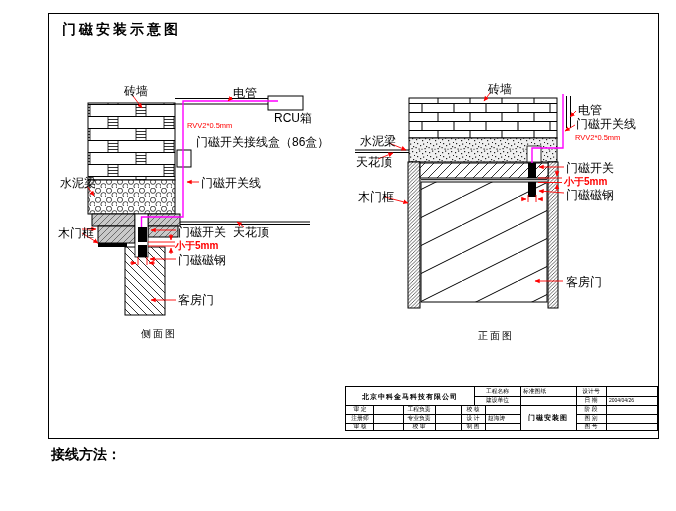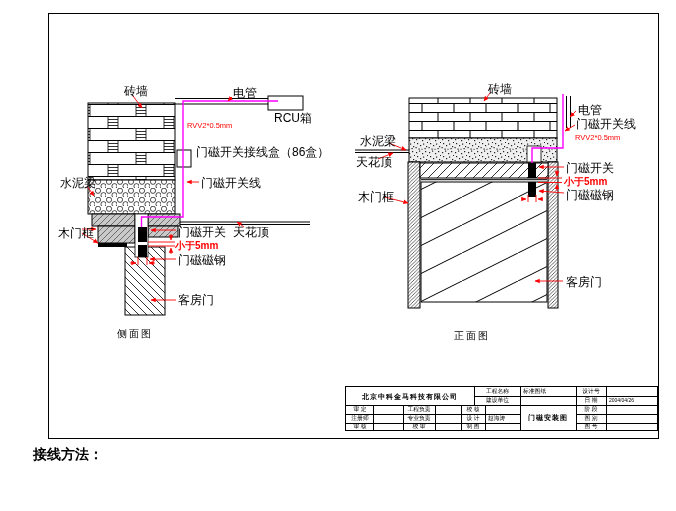--- a/index.html
+++ b/index.html
@@ -4,32 +4,32 @@
 <style>
   html,body{margin:0;padding:0;background:#fff}
   .page{position:relative;width:676px;height:511px;background:#fff;overflow:hidden;
         font-family:"Liberation Sans",sans-serif;color:#000}
   .abs{position:absolute}
   .sheet{position:absolute;left:48px;top:13px;width:609px;height:424px;border:1px solid #000}
   .dtitle{position:absolute;left:62px;top:21px;font-size:14px;font-weight:bold;letter-spacing:3px}
   .lbl{position:absolute;font-size:12px;line-height:1.15;white-space:nowrap}
   .red{color:#f00;font-size:7.5px}
   .redb{color:#f00;font-size:10px;font-weight:bold}
-  .cap{position:absolute;width:60px;text-align:left;font-size:10px;letter-spacing:2px}
+  .cap{position:absolute;width:60px;text-align:right;font-size:10px;letter-spacing:2px}
   .tb{position:absolute;left:345px;top:386px;width:313px;height:45px;border:1px solid #000;
       box-sizing:border-box;font-size:5.8px;line-height:1}
   .tb .ln{position:absolute;background:#000}
   .tb .hln{height:1px}
   .tb .vln{width:1px}
   .tb .c{position:absolute;display:flex;align-items:center;white-space:nowrap;padding-left:2px;box-sizing:border-box}
   .tb .ctr{justify-content:center;padding-left:0}
   .tb .company{font-size:7px;font-weight:bold;letter-spacing:1px}
   .tb .big{font-size:7px;font-weight:bold;letter-spacing:1px}
   .tb .sm{font-size:5px}
-  .notesH{position:absolute;left:33px;top:446px;font-family:"Liberation Serif",serif;font-size:14px;font-weight:bold}
+  .notesH{position:absolute;left:51px;top:446px;font-family:"Liberation Serif",serif;font-size:14px;font-weight:bold}
   .notesB{position:absolute;left:60px;top:473px;font-family:"Liberation Serif",serif;font-size:14px}
 </style>
 </head>
 <body>
 
 <div class="page">
 
   <svg width="0" height="0" style="position:absolute">
     <defs>
       <marker id="ar" markerWidth="7" markerHeight="7" refX="5.2" refY="3" orient="auto">
@@ -85,20 +85,21 @@
         <path d="M0,9 L9,0" stroke="#000" stroke-width="0.8" fill="none"></path>
       </pattern>
       <pattern id="pDoorR" width="56" height="28" patternUnits="userSpaceOnUse">
         <rect width="56" height="28" fill="#fff"></rect>
         <path d="M0,28 L56,0" stroke="#000" stroke-width="1" fill="none"></path>
       </pattern>
     </defs>
   </svg>
 
   <div class="sheet"></div>
+  <div class="dtitle">门磁安装示意图</div>
 
   <svg class="abs" style="left:40px;top:80px" width="280" height="270" viewBox="0 0 280 270">
     <rect x="48" y="23" width="87" height="77" fill="url(#pBrickL)" stroke="#000"></rect>
     <rect x="48" y="100" width="87" height="34" fill="url(#pHoney)" stroke="#000"></rect>
     <rect x="52" y="134" width="43" height="12" fill="url(#pGrayH)" stroke="#000"></rect>
     <rect x="108" y="134" width="32" height="12" fill="url(#pGrayH)" stroke="#000"></rect>
     <rect x="58" y="146" width="37" height="17" fill="url(#pGrayH)" stroke="#000"></rect>
     <rect x="108" y="146" width="30" height="11" fill="url(#pGrayH)" stroke="#000"></rect>
     <rect x="58" y="163" width="29" height="4" fill="#000"></rect>
     <rect x="85" y="167" width="40" height="68" fill="url(#pDoorL)" stroke="#000"></rect>
@@ -127,21 +128,21 @@
       <path d="M98,177 V185 M107,177 V185"></path>
       <path d="M90,183 L96,183" marker-end="url(#ar)"></path>
       <path d="M115,183 L109,183" marker-end="url(#ar)"></path>
     </g>
   </svg>
 
   <div class="lbl" style="left:124px;top:85px">砖墙</div>
   <div class="lbl" style="left:233px;top:87px">电管</div>
   <div class="lbl" style="left:274px;top:112px">RCU箱</div>
   <div class="lbl red" style="left:187px;top:122px">RVV2*0.5mm</div>
-  <div class="lbl" style="left:196px;top:146px">门磁开关接线盒（86盒）</div>
+  <div class="lbl" style="left:196px;top:136px">门磁开关接线盒（86盒）</div>
   <div class="lbl" style="left:201px;top:177px">门磁开关线</div>
   <div class="lbl" style="left:60px;top:177px">水泥梁</div>
   <div class="lbl" style="left:58px;top:227px">木门框</div>
   <div class="lbl" style="left:178px;top:226px">门磁开关</div>
   <div class="lbl redb" style="left:175px;top:240px">小于5mm</div>
   <div class="lbl" style="left:178px;top:254px">门磁磁钢</div>
   <div class="lbl" style="left:178px;top:294px">客房门</div>
   <div class="lbl" style="left:233px;top:226px">天花顶</div>
   <div class="cap" style="left:117px;top:327px">侧面图</div>
 

